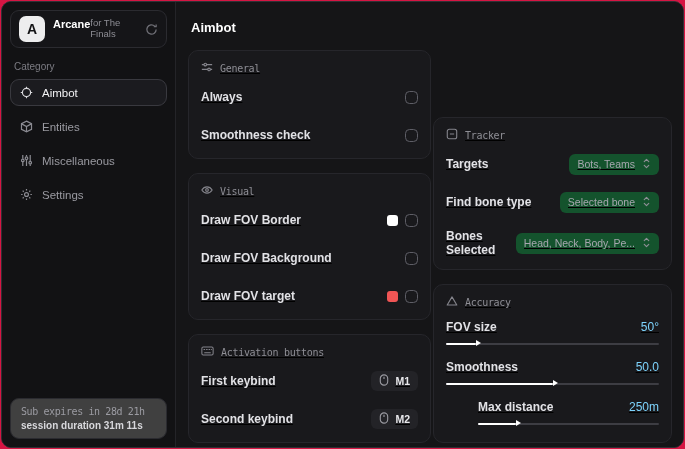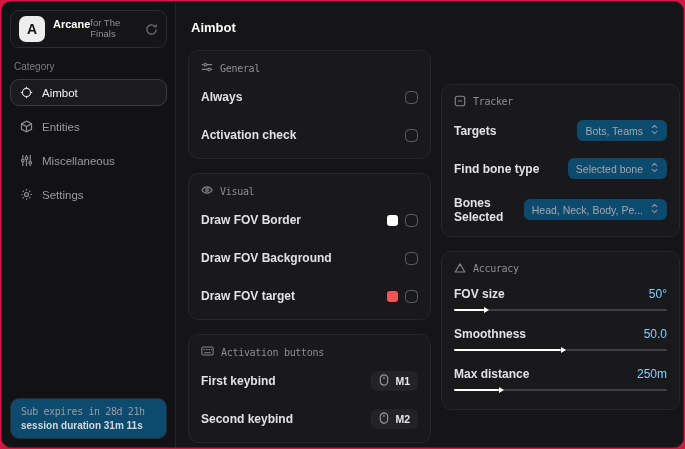--- a/index.html
+++ b/index.html
@@ -35,31 +35,31 @@
   .nav-item{
     display:flex;align-items:center;gap:9px;padding:6px 9px;border-radius:9px;
     color:#9a9aa1;font-size:11.5px;border:1px solid transparent;margin-bottom:7px;
     cursor:pointer;
   }
   .nav-item.active{border-color:#39393f;background:#1b1b1f;color:#f2f2f4;}
   .nav-icon{display:flex;align-items:center;color:#8b8b92;}
   .nav-item.active .nav-icon{color:#d8d8dc;}
   .sidebar-footer{
     margin-top:auto;border:1px solid #2b2b30;border-radius:9px;padding:7px 10px;
-    background:#0c4a6e;
+    background:#404040;
   }
   .sub-line{
     color:#9b9ba2;font-size:10px;font-family:"DejaVu Sans Mono", monospace;
     white-space:nowrap;letter-spacing:-0.4px;
   }
   .sess-line{color:#d8d8dc;font-size:10px;font-weight:700;margin-top:3px;}
   
   .main{flex:1;background:#151517;padding:13px 12px 0 12px;box-sizing:border-box;}
   .page-title{color:#ffffff;font-weight:700;font-size:13px;margin:5px 0 15px 3px;}
-  .columns{display:flex;gap:10px;align-items:center;}
+  .columns{display:flex;gap:2px;align-items:flex-end;text-decoration:underline;}
   .col{display:flex;flex-direction:column;gap:14px;}
   .col-left{width:243px;}
   .col-right{width:239px;}
   .card{
     background:#19191c;border:1px solid #26262b;border-radius:10px;
     padding:10px 12px 12px 12px;box-sizing:border-box;width:100%;
   }
   .card-header{
     display:flex;align-items:center;gap:7px;color:#8e8e95;
     font-family:"DejaVu Sans Mono", monospace;font-size:10px;
@@ -74,28 +74,28 @@
     box-sizing:border-box;cursor:pointer;flex:none;
   }
   .right-group{display:flex;align-items:center;gap:7px;}
   .swatch{width:11px;height:11px;border-radius:3px;flex:none;}
   .key-pill{
     display:flex;align-items:center;gap:6px;background:#232327;border-radius:6px;
     padding:3px 8px;color:#e8e8ec;font-size:10.5px;font-weight:700;cursor:pointer;
   }
   .key-pill svg{color:#9a9aa1;}
   .select-pill{
-    display:flex;align-items:center;gap:7px;background:#0c4a6e;border-radius:6px;
+    display:flex;align-items:center;gap:7px;background:#14532d;border-radius:6px;
     padding:4px 8px;color:#a6a6ae;font-size:10.5px;cursor:pointer;max-width:150px;
   }
   .select-pill .pill-text{white-space:nowrap;overflow:hidden;text-overflow:ellipsis;}
   .select-pill svg{color:#8e8e95;flex:none;}
   
   .arow{margin-bottom:12px;}
-  .arow:last-child{margin-bottom:2px;}
+  .arow:last-child{margin-bottom:2px;margin-left:32px;}
   .aline{display:flex;align-items:center;justify-content:space-between;}
   .avalue{color:#7dd3fc;font-size:12px;}
   .slider{position:relative;height:9px;margin-top:5px;cursor:pointer;}
   .slider-track{position:absolute;left:0;right:0;top:3.5px;height:2px;background:#3d3d43;border-radius:2px;}
   .slider-fill{position:absolute;left:0;top:3.5px;height:2px;background:#ffffff;border-radius:2px;}
   .slider-fill::after{
     content:"";position:absolute;right:-5px;top:-2.5px;width:0;height:0;
     border-left:5.5px solid #ffffff;border-top:3.5px solid transparent;border-bottom:3.5px solid transparent;
   }
 </style>
@@ -186,21 +186,21 @@
                   <circle cx="9.4" cy="9.8" r="1.5" fill="#19191c"></circle>
               </svg>
             </span>
             <span>General</span>
           </div>
           <div class="crow">
             <span class="row-label">Always</span>
             <div class="checkbox"></div>
           </div>
           <div class="crow">
-            <span class="row-label">Activation check</span>
+            <span class="row-label">Smoothness check</span>
             <div class="checkbox"></div>
           </div>
         </div>
 
         <div class="card">
           <div class="card-header">
             <span>
               <svg width="12" height="12" viewBox="0 0 14 14" fill="none" stroke="currentColor" stroke-width="1.3">
                 <path d="M1 7s2.2-3.6 6-3.6S13 7 13 7s-2.2 3.6-6 3.6S1 7 1 7Z"></path>
                   <circle cx="7" cy="7" r="1.6"></circle>

